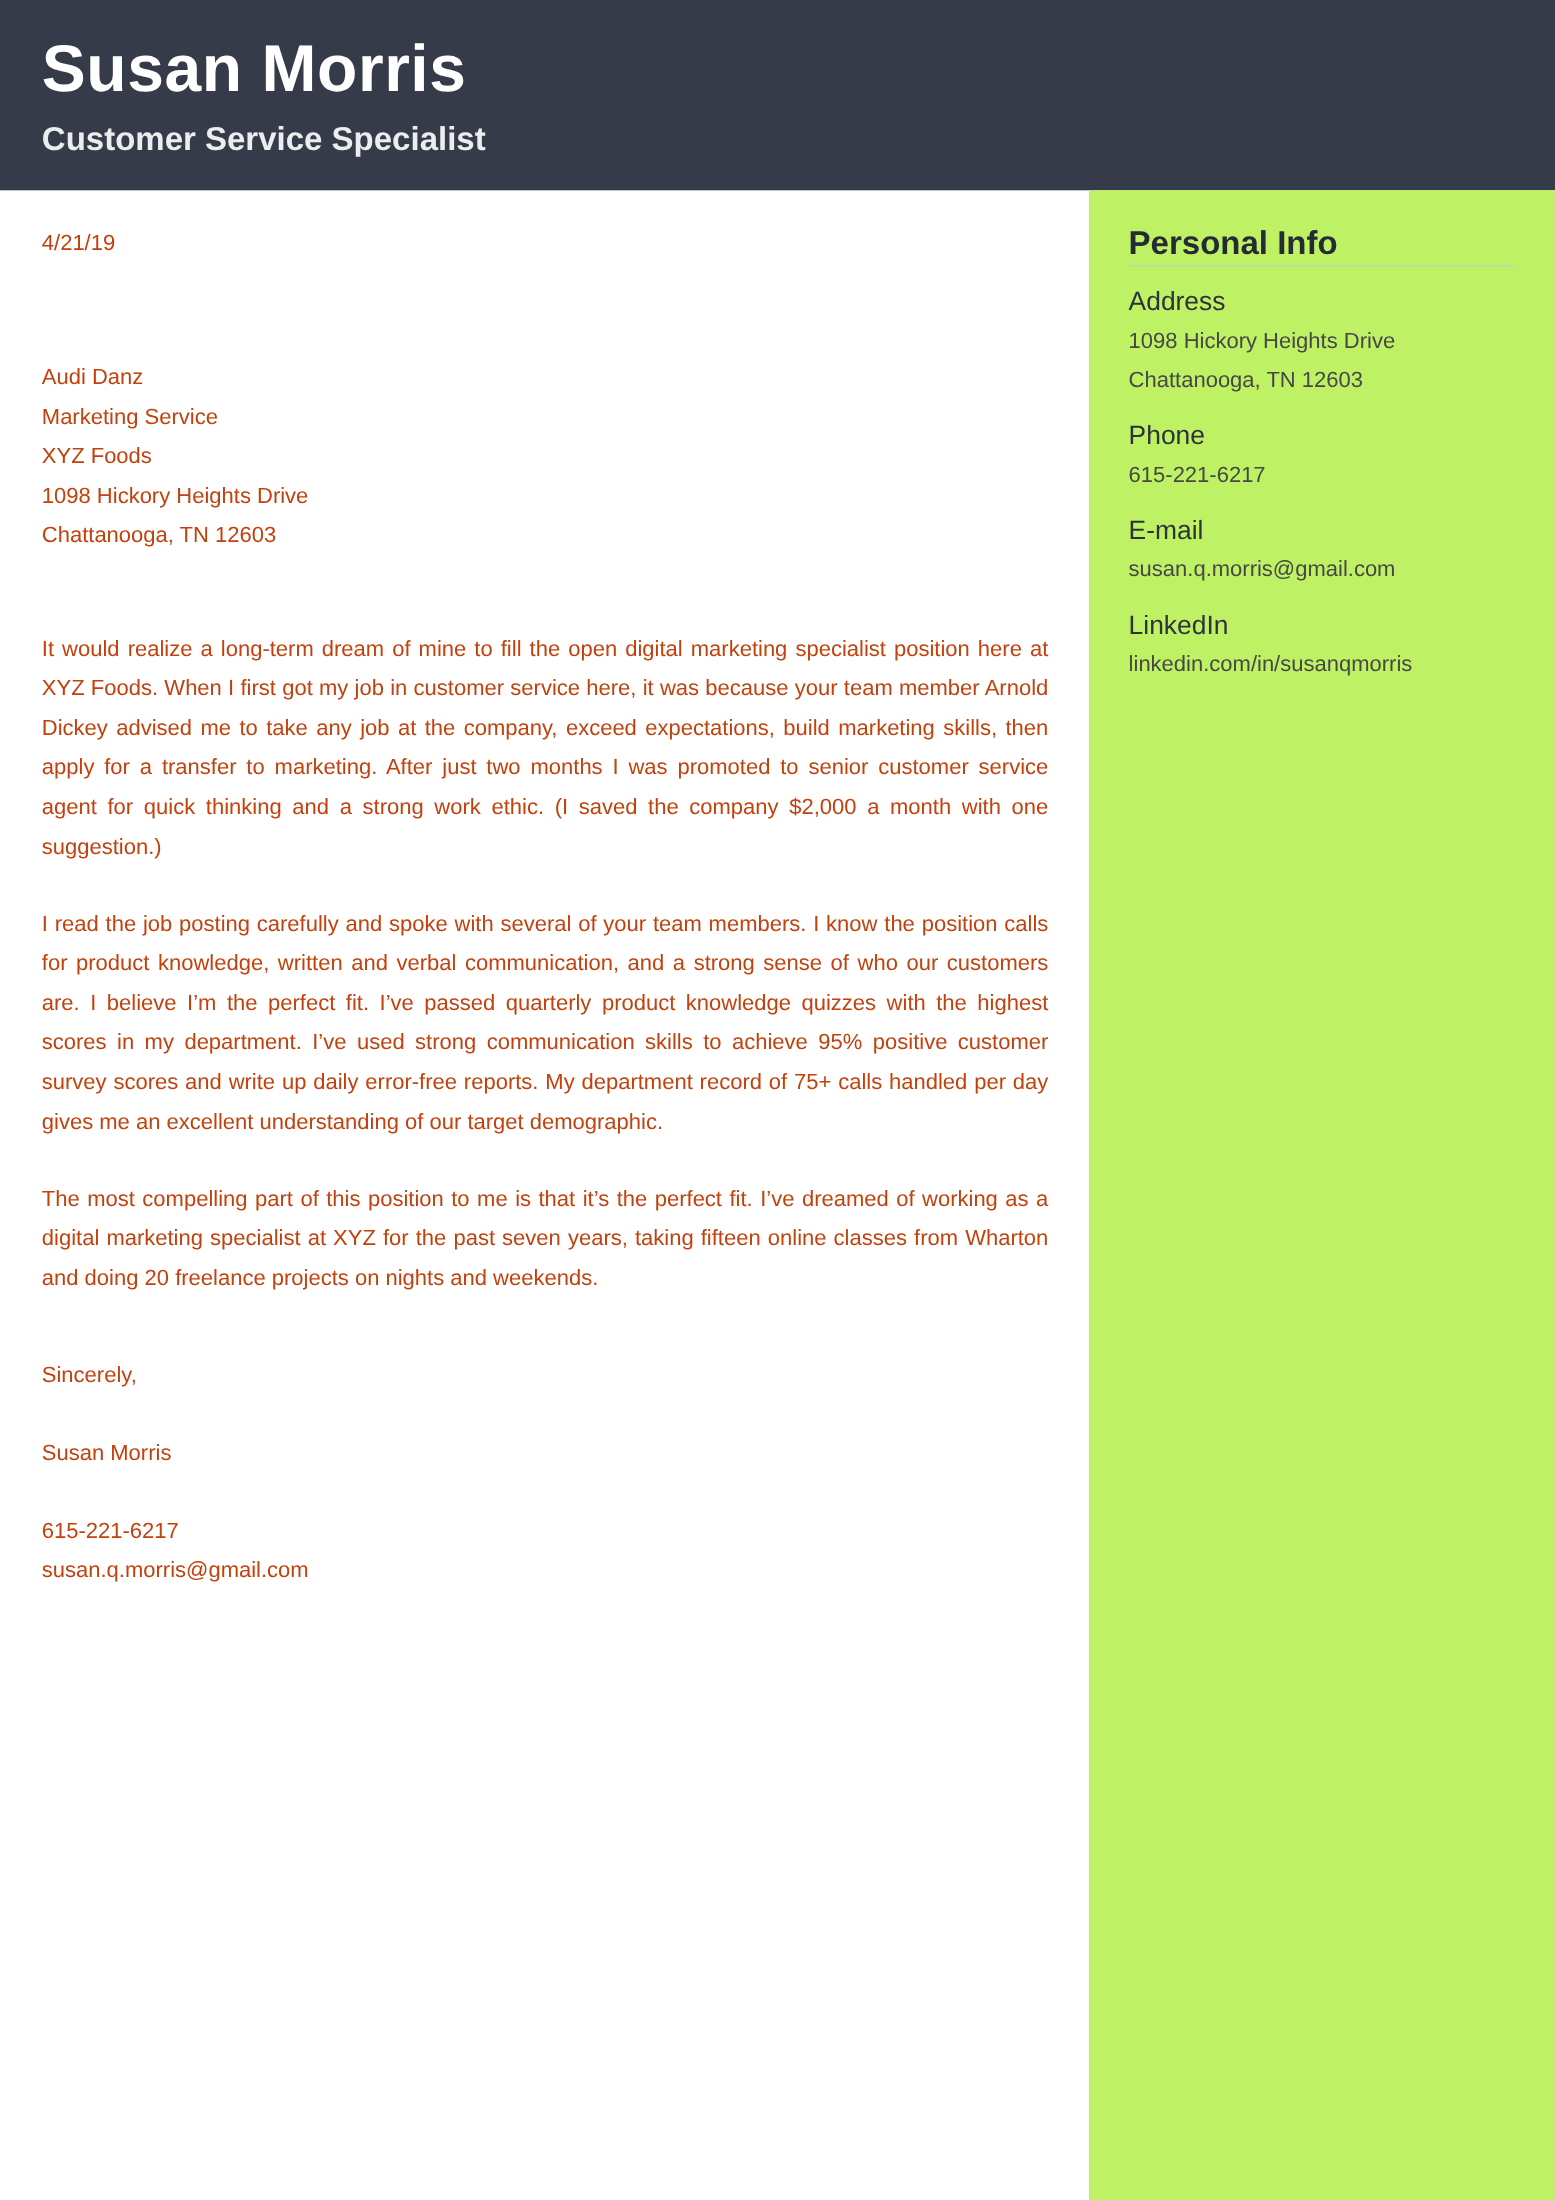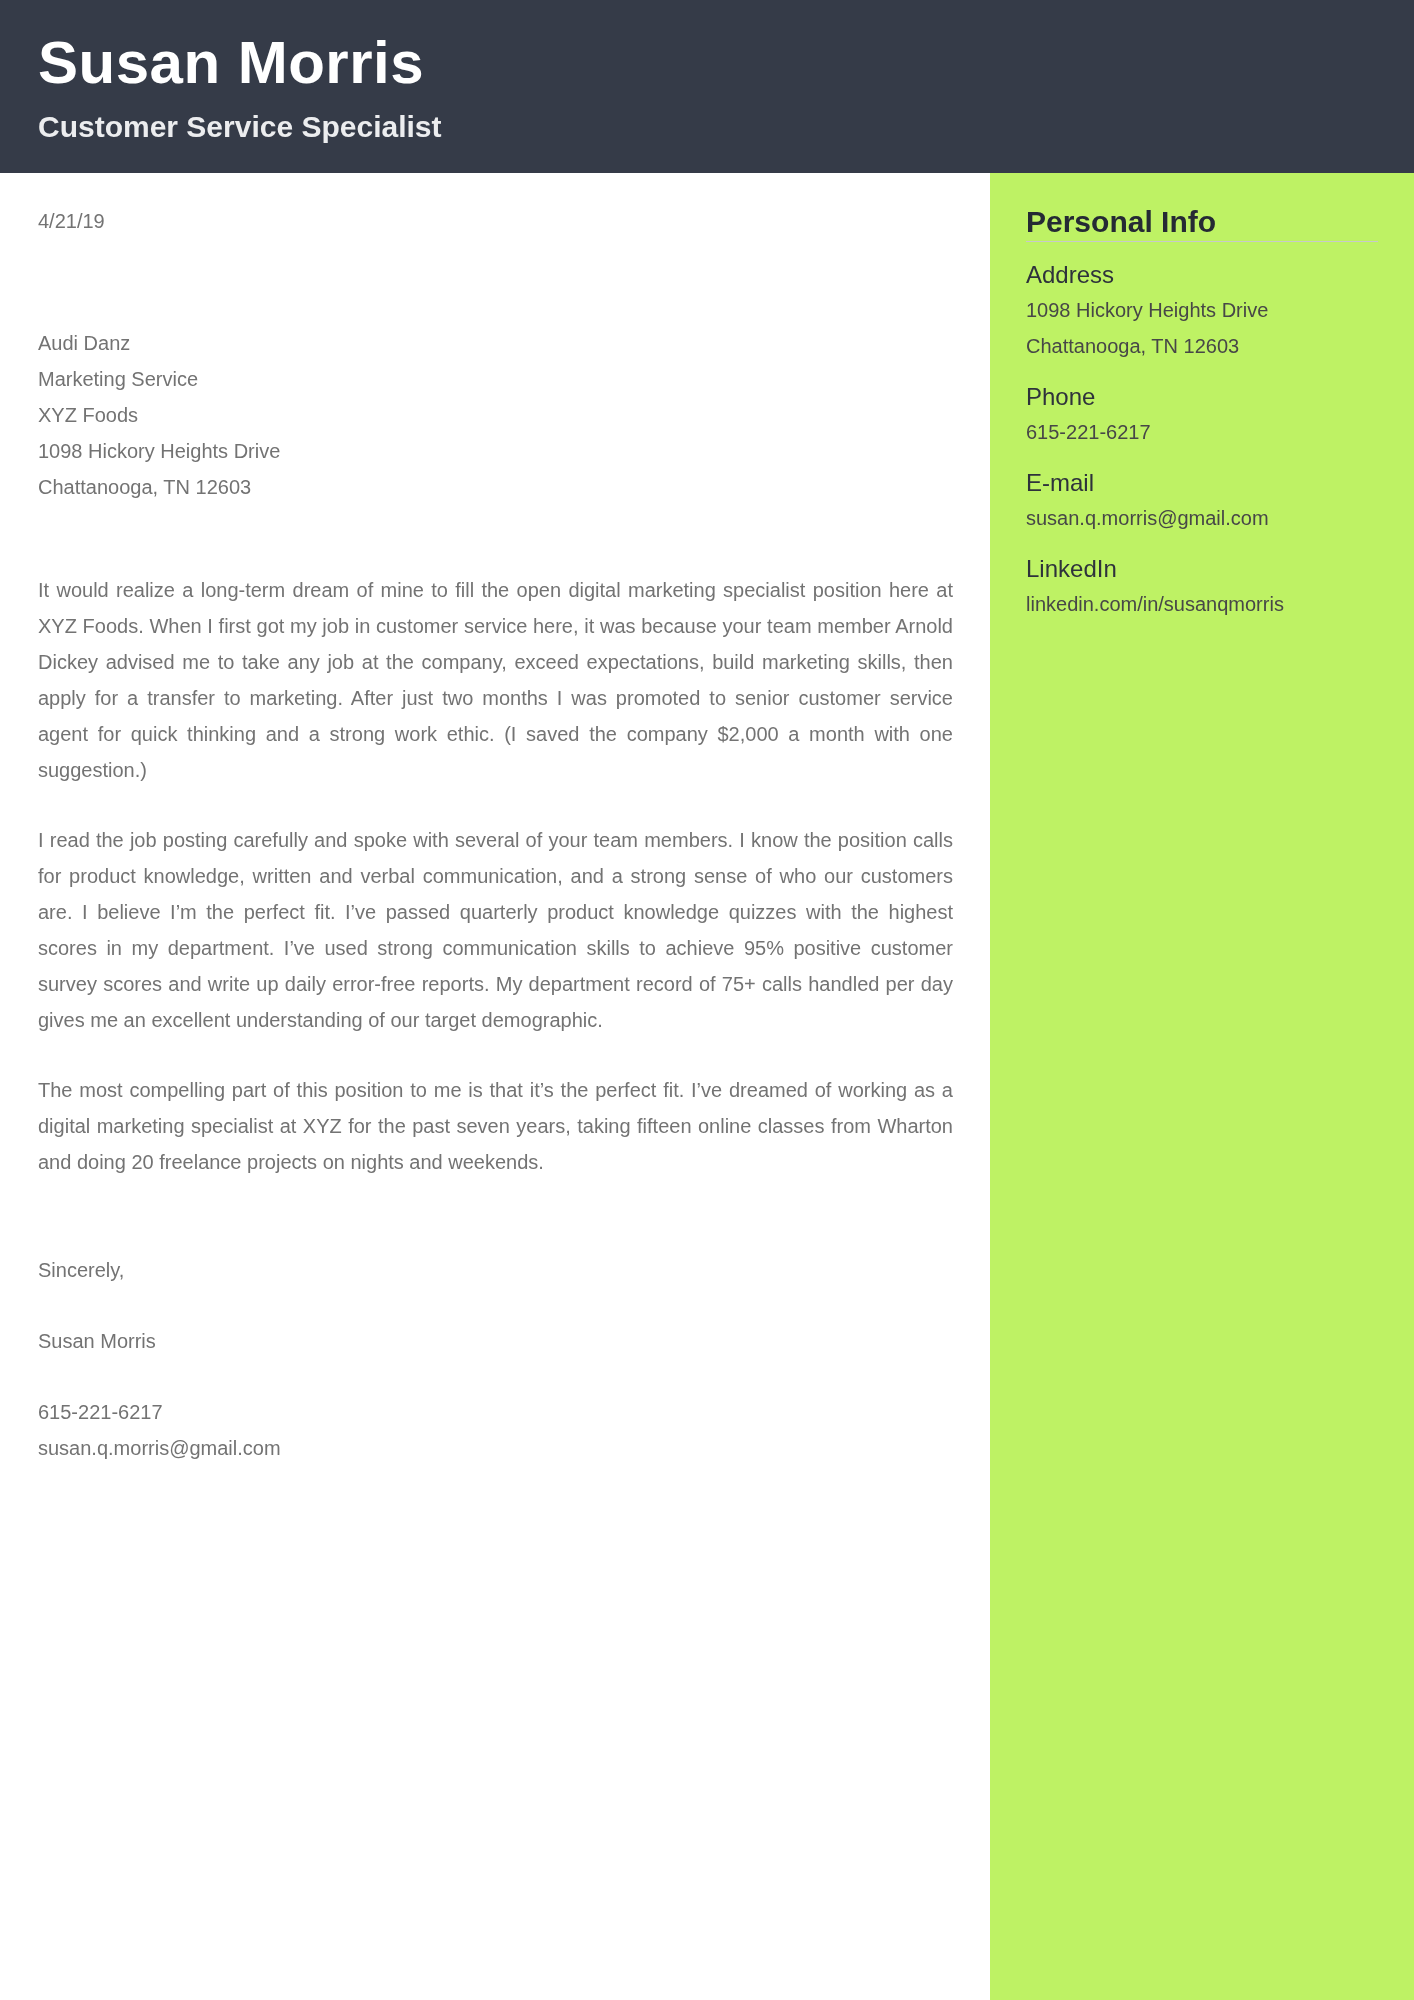--- a/index.html
+++ b/index.html
@@ -59,34 +59,34 @@
   }
   .info-line {
     font-size: 20px; line-height: 36px;
     color: #474747;
   }
 
   
   .letter-body {
     position: absolute; left: 38px; top: 173px;
     width: 915px;
-    color: #737373;
+    color: #c2410c;
     font-size: 20px;
   }
   .date { margin-top: 30px; line-height: 36px; }
   .recipient { margin-top: 86px; line-height: 36px; }
   .salutation { margin-top: 95px; line-height: 36px; }
   .paragraphs { margin-top: 67px; }
   .paragraphs p {
     margin: 34px 0 0 0;
     line-height: 36px;
     text-align: justify;
   }
   .paragraphs p:first-child { margin-top: 4px; }
-  .closing { margin-top: 72px; line-height: 36px; }
+  .closing { margin-top: 52px; line-height: 36px; }
   .signature { margin-top: 35px; line-height: 36px; }
   .sig-contact { margin-top: 35px; line-height: 36px; }
 </style>
 </head>
 <body>
 
 <div class="page">
 
   <header class="header">
     <h1>Susan Morris</h1>

